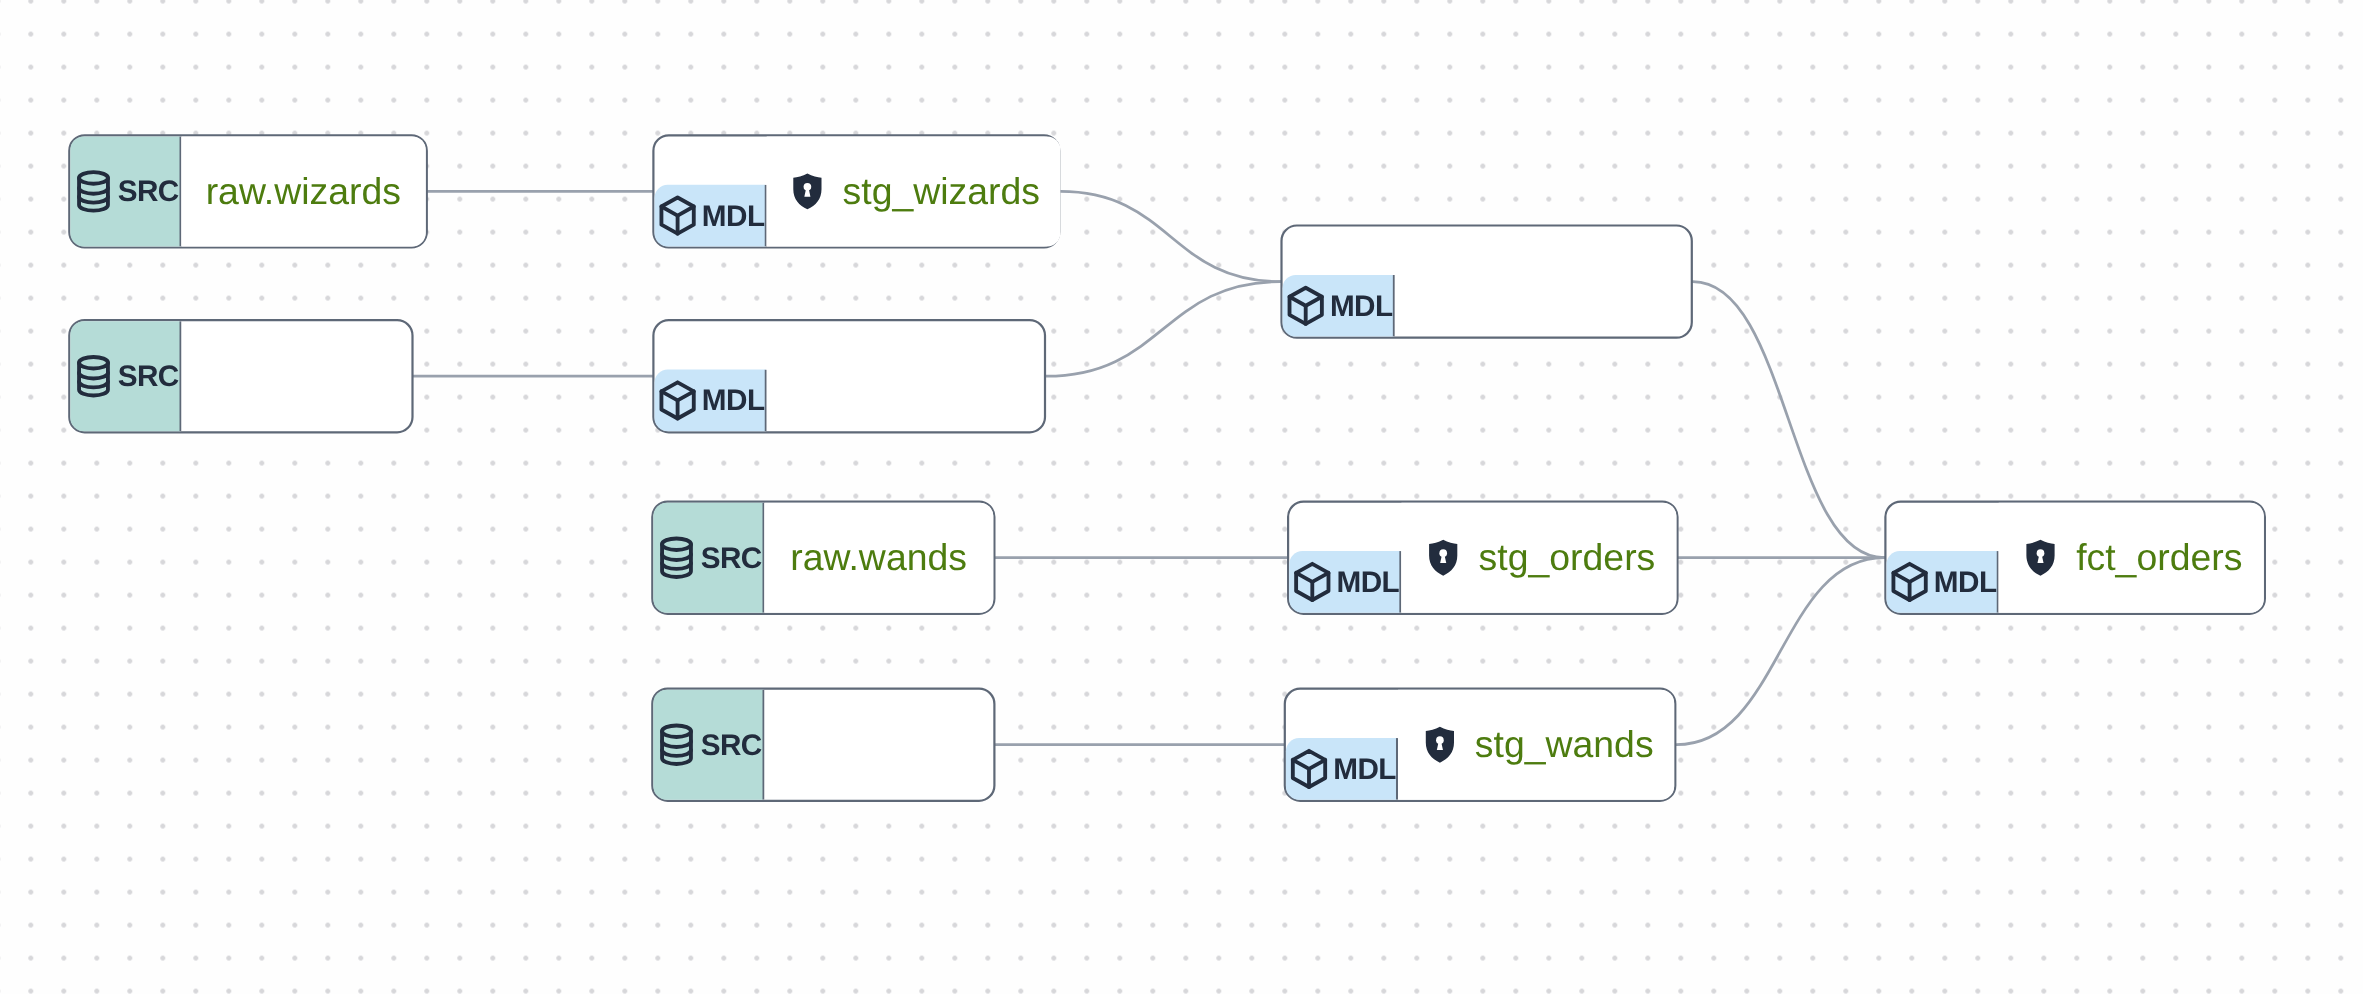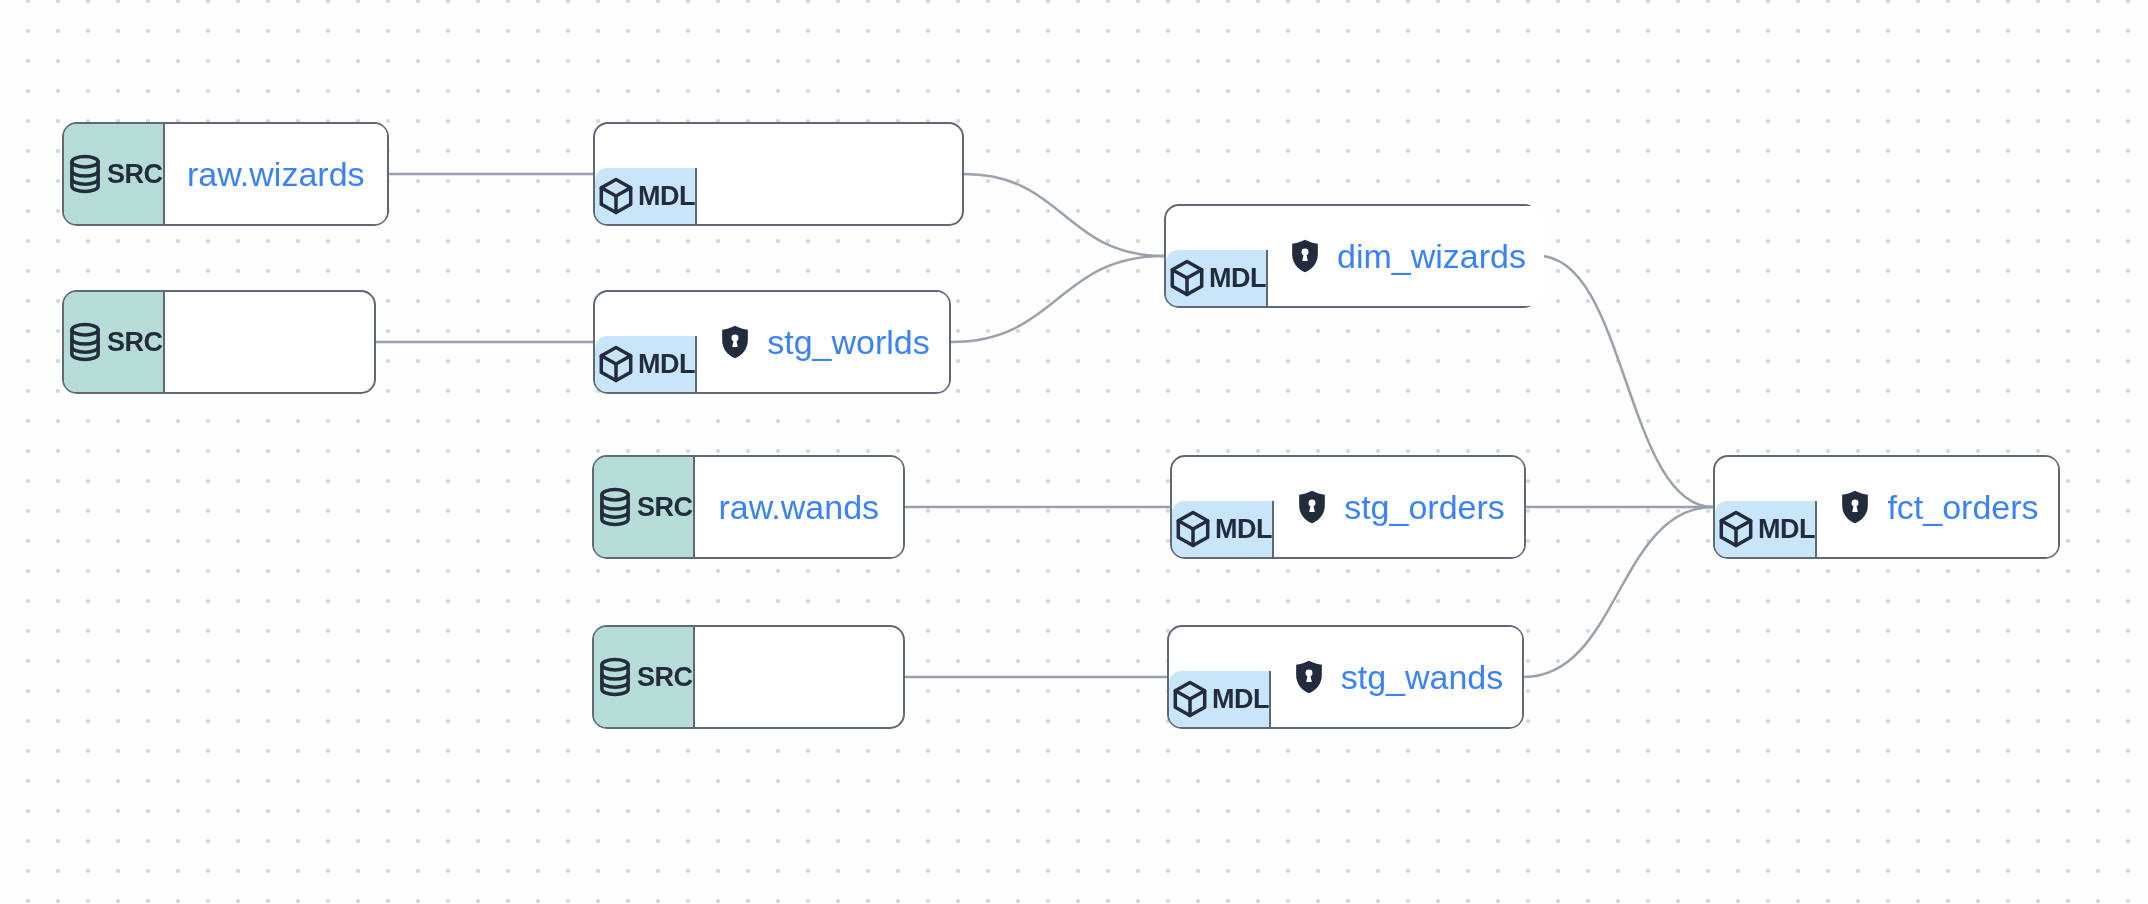--- a/index.html
+++ b/index.html
@@ -65,21 +65,21 @@
     align-items: center;
     justify-content: center;
     gap: 13px;
     padding: 0 18px;
     background: #ffffff;
     border-radius: 0 12px 12px 0;
   }
   .node-label {
     font-size: 34px;
     font-weight: 500;
-    color: #3b82f6;
+    color: #4d7c0f;
     white-space: nowrap;
     line-height: 1;
   }
   .badge-icon svg, .shield-icon svg { display: block; }
 </style>
 </head>
 <body>
 
 <div class="canvas">
   <svg id="edge-layer" viewBox="0 0 2148 904" xmlns="http://www.w3.org/2000/svg">
@@ -127,63 +127,53 @@
         <div class="badge mdl">
           <span class="badge-icon">
             <svg width="42" height="42" viewBox="0 0 24 24" xmlns="http://www.w3.org/2000/svg" fill="none" stroke="#222c3d" stroke-width="2" stroke-linecap="round" stroke-linejoin="round">
       <path d="M12 2.6 L20.4 7.3 V16.7 L12 21.4 L3.6 16.7 V7.3 Z"></path>
       <path d="M3.6 7.3 L12 12 L20.4 7.3"></path>
       <path d="M12 12 V21.4"></path>
     </svg>
           </span>
           <span class="badge-label">MDL</span>
         </div>
+        <div class="node-body">
+          <span class="shield-icon">
+            <svg width="38" height="38" viewBox="0 0 24 24" xmlns="http://www.w3.org/2000/svg" fill="#222c3d" stroke="none">
+      <path d="M12 1.7 C9.2 3.1 6.2 3.9 3.9 4.2 V10.8 C3.9 16.3 7.2 20.4 12 22.3 C16.8 20.4 20.1 16.3 20.1 10.8 V4.2 C17.8 3.9 14.8 3.1 12 1.7 Z"></path>
+      <circle cx="12" cy="9.4" r="2.2" fill="#ffffff"></circle>
+      <path d="M11.25 10.4 L10.25 15.1 H13.75 L12.75 10.4 Z" fill="#ffffff"></path>
+    </svg>
+          </span>
+          <span class="node-label">stg_wizards</span>
+        </div>
       </div>
       <div class="node" style="left: 593px; top: 290px; width: 358px; height: 104px;">
         <div class="badge mdl">
           <span class="badge-icon">
             <svg width="42" height="42" viewBox="0 0 24 24" xmlns="http://www.w3.org/2000/svg" fill="none" stroke="#222c3d" stroke-width="2" stroke-linecap="round" stroke-linejoin="round">
       <path d="M12 2.6 L20.4 7.3 V16.7 L12 21.4 L3.6 16.7 V7.3 Z"></path>
       <path d="M3.6 7.3 L12 12 L20.4 7.3"></path>
       <path d="M12 12 V21.4"></path>
     </svg>
           </span>
           <span class="badge-label">MDL</span>
         </div>
-        <div class="node-body">
-          <span class="shield-icon">
-            <svg width="38" height="38" viewBox="0 0 24 24" xmlns="http://www.w3.org/2000/svg" fill="#222c3d" stroke="none">
-      <path d="M12 1.7 C9.2 3.1 6.2 3.9 3.9 4.2 V10.8 C3.9 16.3 7.2 20.4 12 22.3 C16.8 20.4 20.1 16.3 20.1 10.8 V4.2 C17.8 3.9 14.8 3.1 12 1.7 Z"></path>
-      <circle cx="12" cy="9.4" r="2.2" fill="#ffffff"></circle>
-      <path d="M11.25 10.4 L10.25 15.1 H13.75 L12.75 10.4 Z" fill="#ffffff"></path>
-    </svg>
-          </span>
-          <span class="node-label">stg_worlds</span>
-        </div>
       </div>
       <div class="node" style="left: 1164px; top: 204px; width: 375px; height: 104px;">
         <div class="badge mdl">
           <span class="badge-icon">
             <svg width="42" height="42" viewBox="0 0 24 24" xmlns="http://www.w3.org/2000/svg" fill="none" stroke="#222c3d" stroke-width="2" stroke-linecap="round" stroke-linejoin="round">
       <path d="M12 2.6 L20.4 7.3 V16.7 L12 21.4 L3.6 16.7 V7.3 Z"></path>
       <path d="M3.6 7.3 L12 12 L20.4 7.3"></path>
       <path d="M12 12 V21.4"></path>
     </svg>
           </span>
           <span class="badge-label">MDL</span>
-        </div>
-        <div class="node-body">
-          <span class="shield-icon">
-            <svg width="38" height="38" viewBox="0 0 24 24" xmlns="http://www.w3.org/2000/svg" fill="#222c3d" stroke="none">
-      <path d="M12 1.7 C9.2 3.1 6.2 3.9 3.9 4.2 V10.8 C3.9 16.3 7.2 20.4 12 22.3 C16.8 20.4 20.1 16.3 20.1 10.8 V4.2 C17.8 3.9 14.8 3.1 12 1.7 Z"></path>
-      <circle cx="12" cy="9.4" r="2.2" fill="#ffffff"></circle>
-      <path d="M11.25 10.4 L10.25 15.1 H13.75 L12.75 10.4 Z" fill="#ffffff"></path>
-    </svg>
-          </span>
-          <span class="node-label">dim_wizards</span>
         </div>
       </div>
       <div class="node" style="left: 592px; top: 455px; width: 313px; height: 104px;">
         <div class="badge src">
           <span class="badge-icon">
             <svg width="42" height="42" viewBox="0 0 24 24" xmlns="http://www.w3.org/2000/svg" fill="none" stroke="#222c3d" stroke-width="2" stroke-linecap="round" stroke-linejoin="round">
       <ellipse cx="12" cy="5" rx="7.5" ry="3"></ellipse>
       <path d="M4.5 5v14c0 1.66 3.36 3 7.5 3s7.5-1.34 7.5-3V5"></path>
       <path d="M4.5 10.2c0 1.66 3.36 3 7.5 3s7.5-1.34 7.5-3"></path>
       <path d="M4.5 14.8c0 1.66 3.36 3 7.5 3s7.5-1.34 7.5-3"></path>

